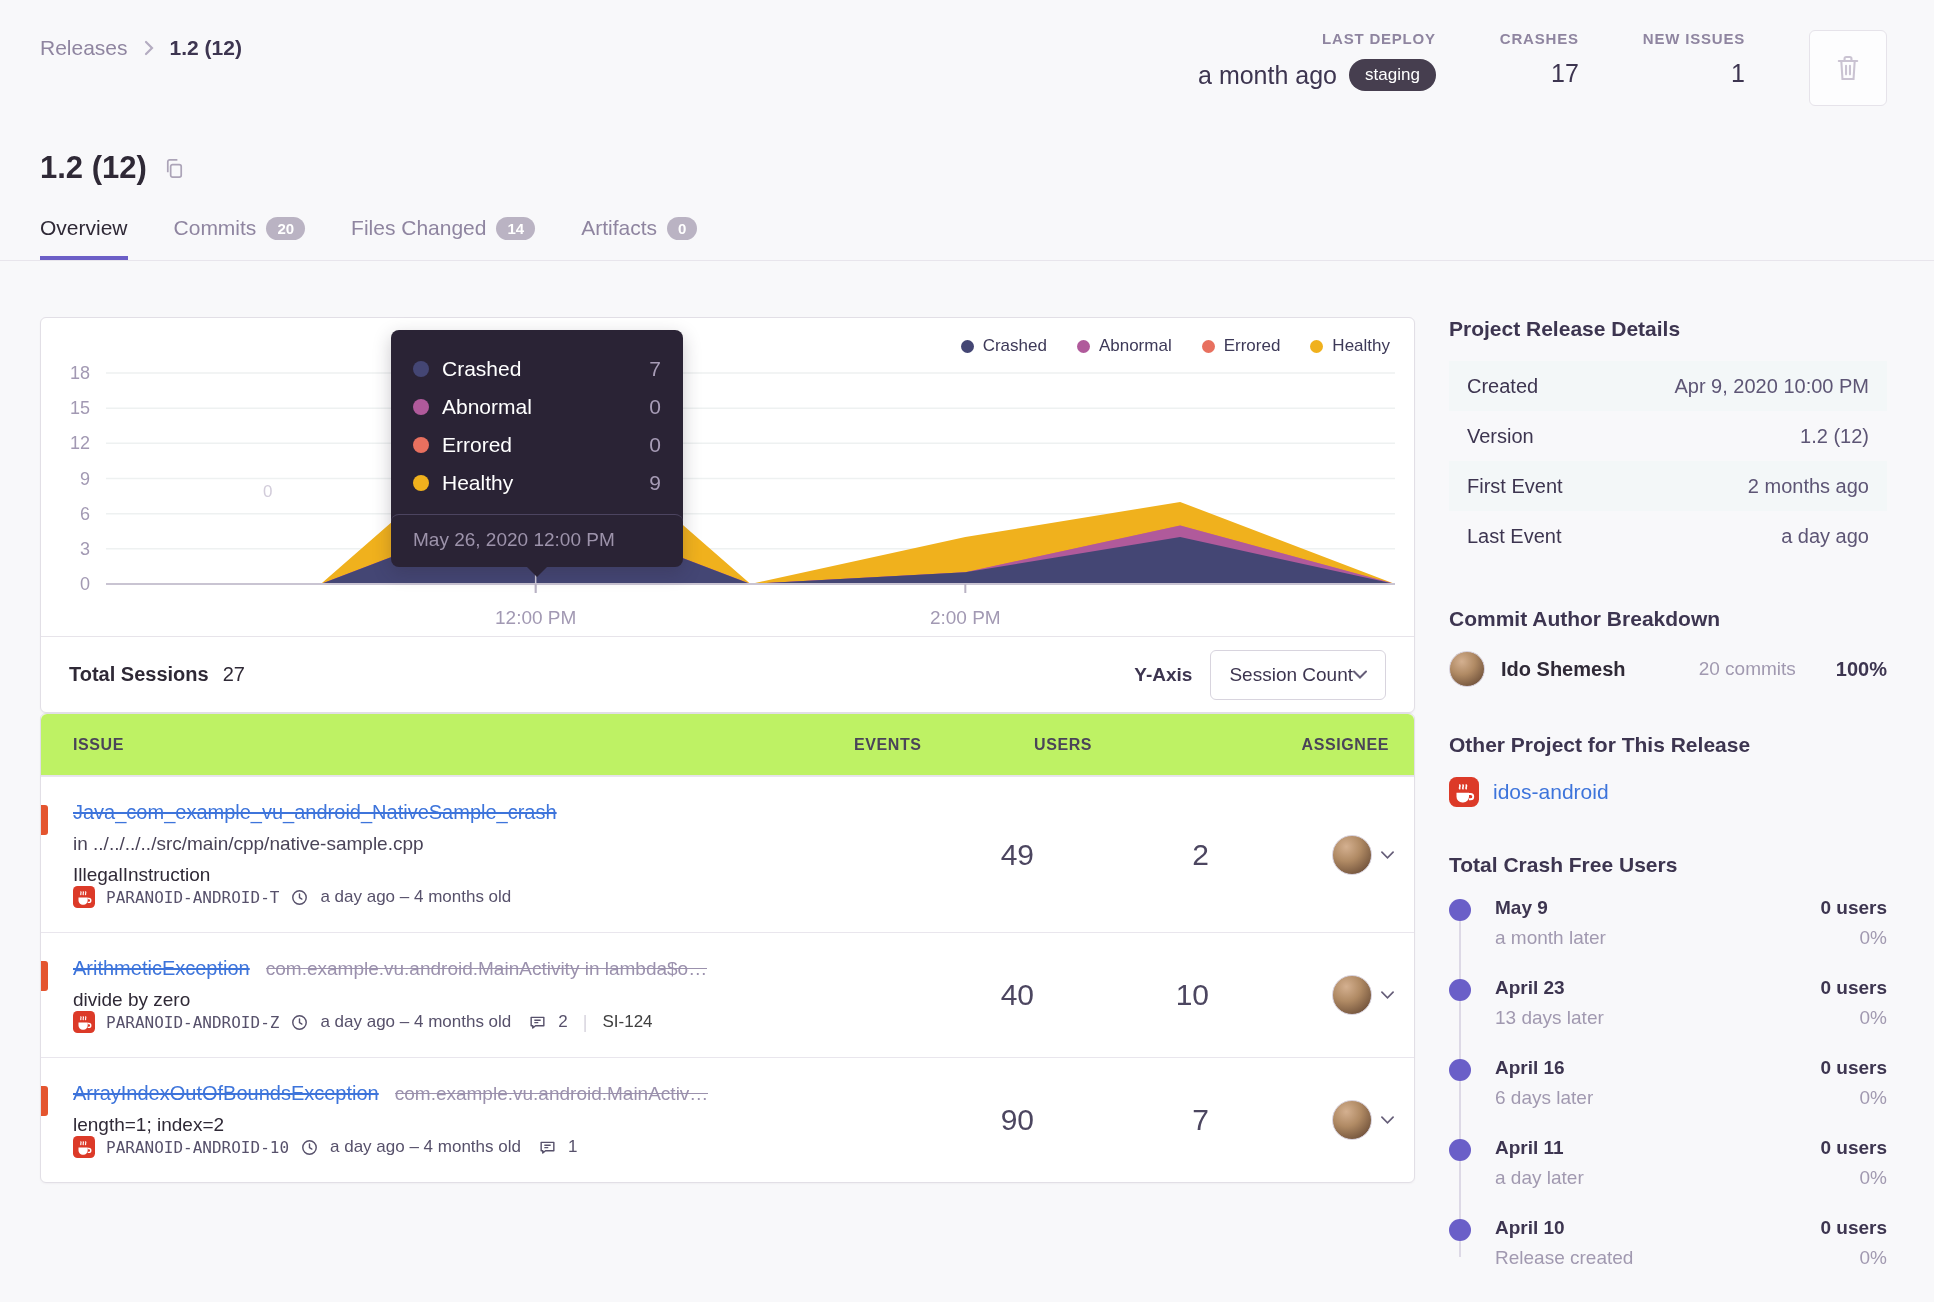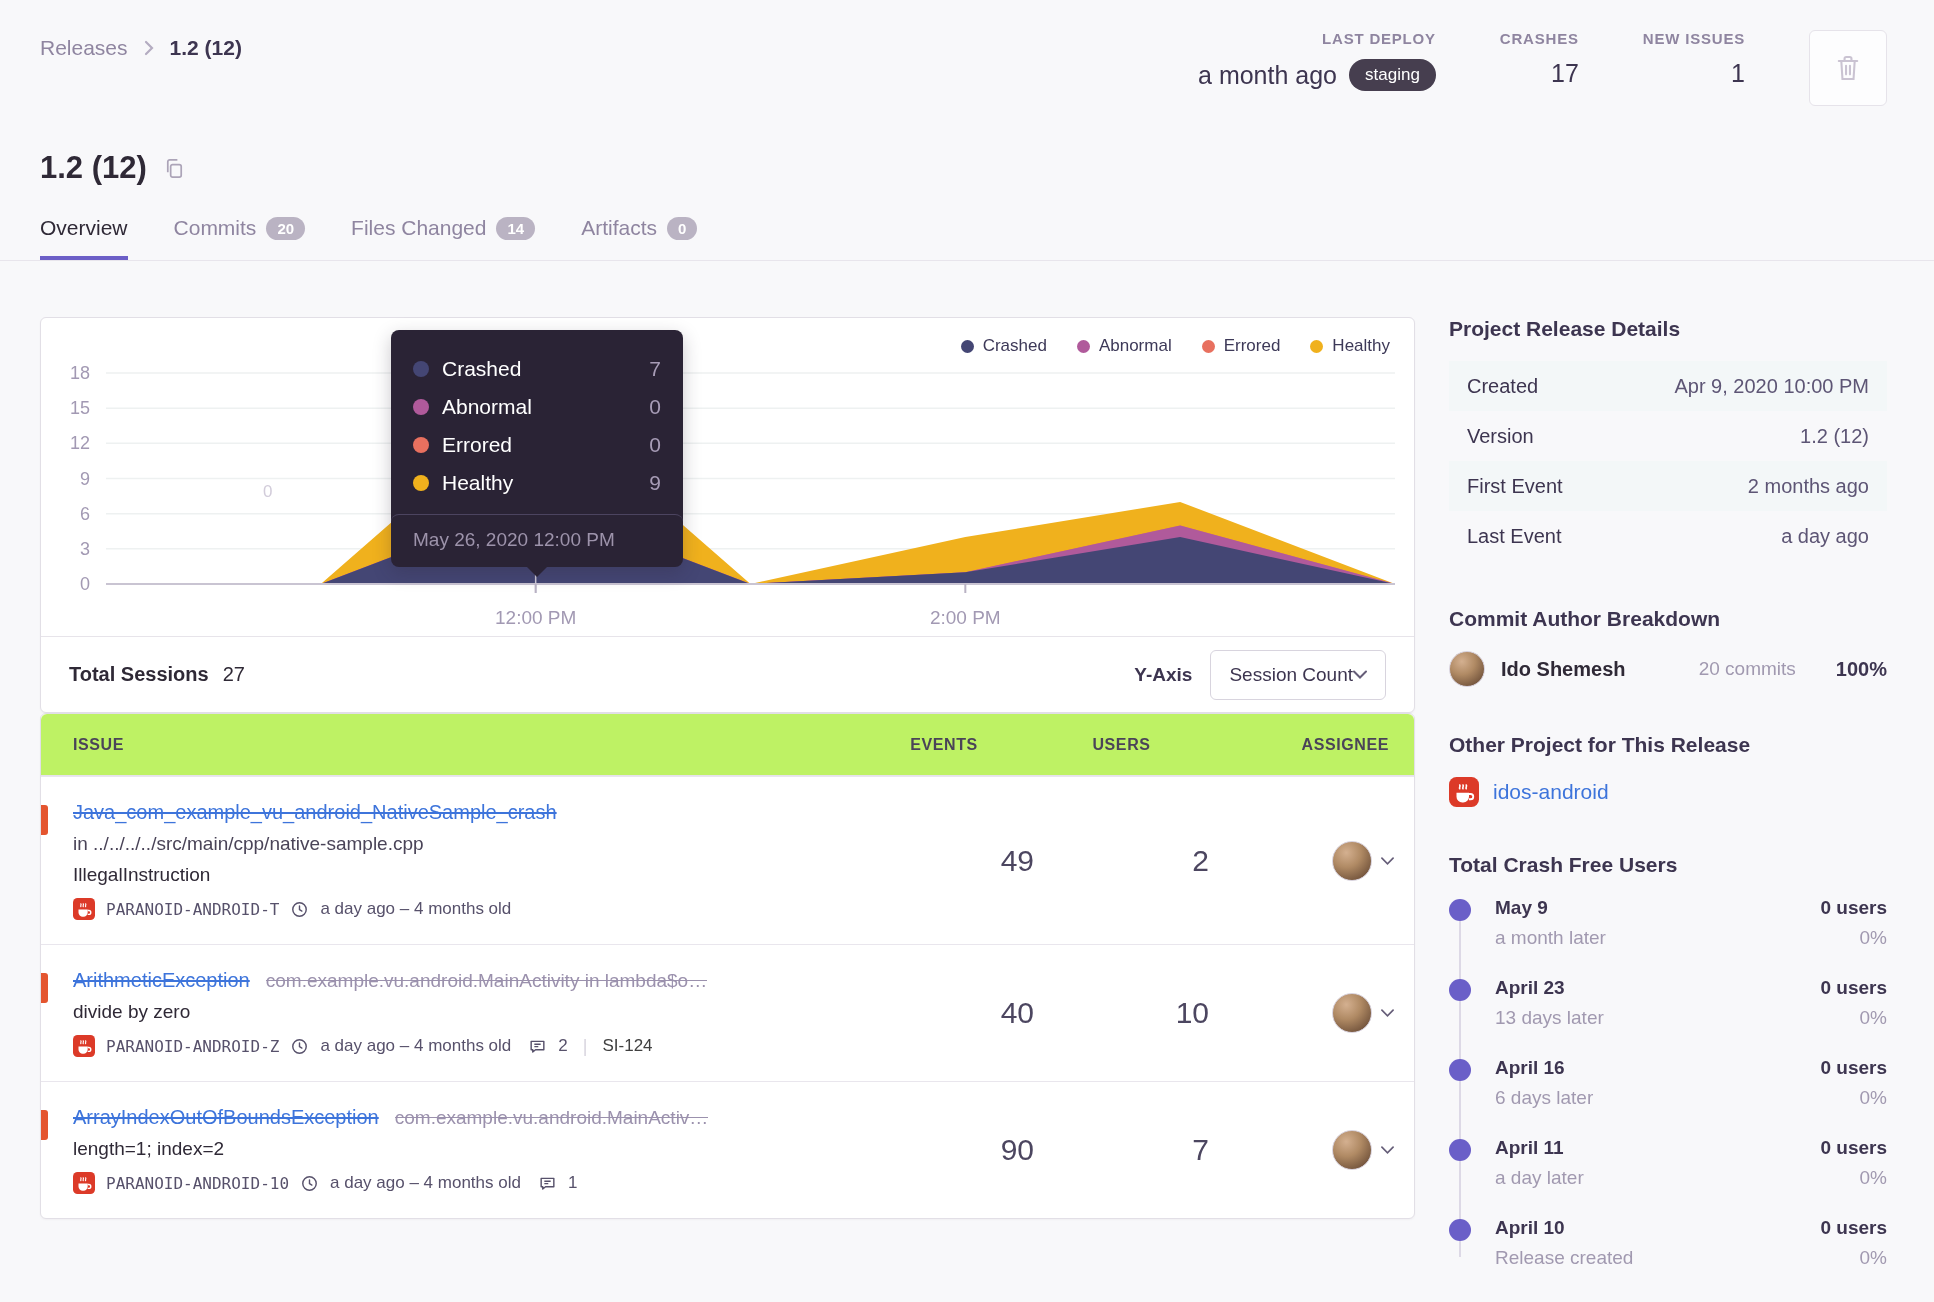--- a/index.html
+++ b/index.html
@@ -60,32 +60,32 @@
   .filter-btn { display:flex; align-items:center; gap:10px; background:#fff; border:1px solid #d8d4de; border-radius:6px; padding:17px 22px; font-size:19px; cursor:pointer; box-shadow:0 1px 2px rgba(43,34,51,.05); }
   .filter-label { color:#9b91ad; }
   .filter-value { color:#2f2936; font-weight:700; }
   .toolbar-right { margin-left:auto; display:flex; gap:20px; }
   .btn { background:#fff; border:1px solid #d8d4de; border-radius:6px; padding:17px 26px; font-size:19px; font-weight:700; color:#2f2936; cursor:pointer; box-shadow:0 1px 2px rgba(43,34,51,.05); }
 
   
   .issues-head, .issue-row { display:grid; grid-template-columns:10px 1fr 180px 175px 205px; align-items:center; }
   .issues-head { background:#bef264; border-bottom:1px solid #e6e3ea; border-radius:6px 6px 0 0; height:62px; font-size:16px; font-weight:700; letter-spacing:.6px; color:#4a4458; }
   .h-issue { padding-left:22px; }
-  .h-right { text-align:center; }
+  .h-right { text-align:left; }
   .h-assignee { text-align:right; padding-right:25px; }
   .issue-row { position:relative; border-top:1px solid #e9e6ed; padding:24px 0; }
   .issue-row:first-of-type { border-top:none; }
   .unhandled-bar { position:absolute; left:0; top:28px; width:7px; height:30px; background:#e4552f; border-radius:0 3px 3px 0; }
   .issue-main { padding-left:22px; min-width:0; }
   .issue-title-line { display:flex; align-items:baseline; gap:16px; min-width:0; }
   .issue-title { font-size:20px; color:#3d74db; text-decoration:line-through; white-space:nowrap; cursor:pointer; }
   .issue-culprit { font-size:19px; color:#9b91ad; text-decoration:line-through; white-space:nowrap; overflow:hidden; text-overflow:ellipsis; }
   .issue-line2 { margin-top:9px; font-size:19px; color:#4a4458; }
   .issue-line3 { margin-top:9px; font-size:19px; color:#2f2936; }
-  .issue-meta { margin-top:12px; display:flex; align-items:center; gap:11px; font-size:17px; color:#57516b; }
+  .issue-meta { display:flex; align-items:center; gap:11px; font-size:17px; color:#57516b; }
   .slug { font-family:"DejaVu Sans Mono", monospace; font-size:16px; color:#57516b; }
   .meta-divider { color:#d8d4de; font-size:18px; padding:0 4px; }
   .short-id { color:#404040; }
   .num-cell { font-size:30px; color:#4c4660; text-align:right; }
   .assignee-cell { display:flex; align-items:center; justify-content:flex-end; gap:9px; padding-right:20px; cursor:pointer; }
   .avatar { width:40px; height:40px; border-radius:50%; background:radial-gradient(circle at 35% 28%, #d4b090 0%, #b08a64 40%, #7c5c42 75%, #53382a 100%); border:1px solid #d8d2dd; }
   .avatar.small { width:36px; height:36px; }
 
   
   .side-section { margin-bottom:46px; }

